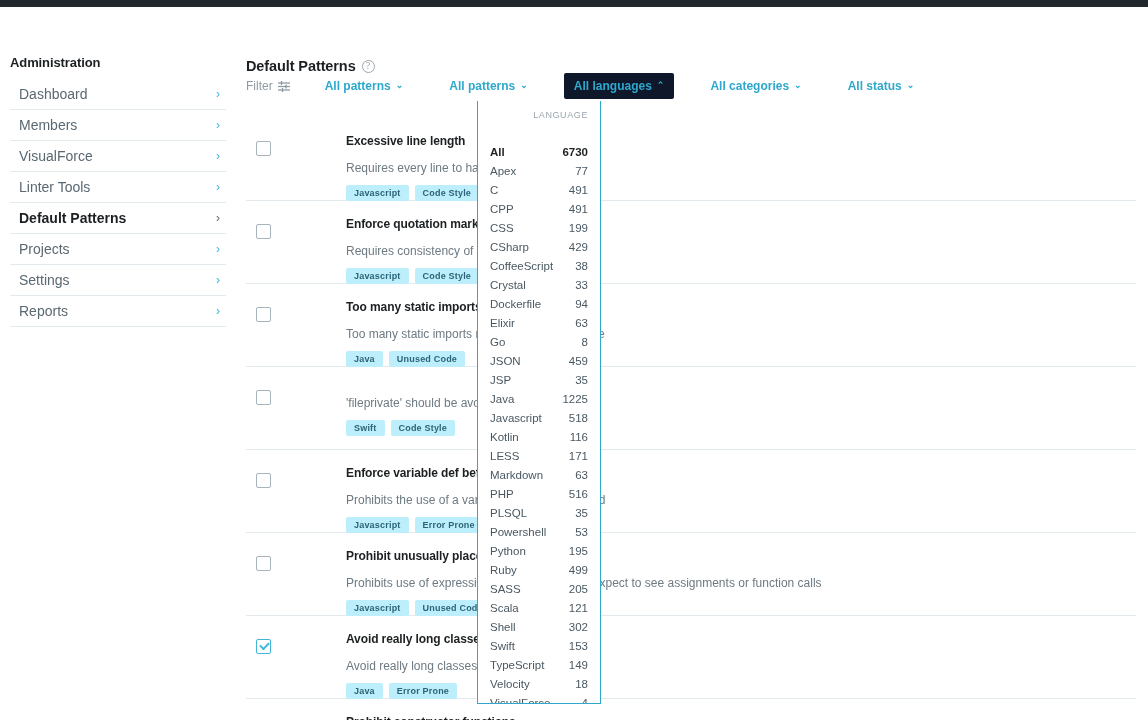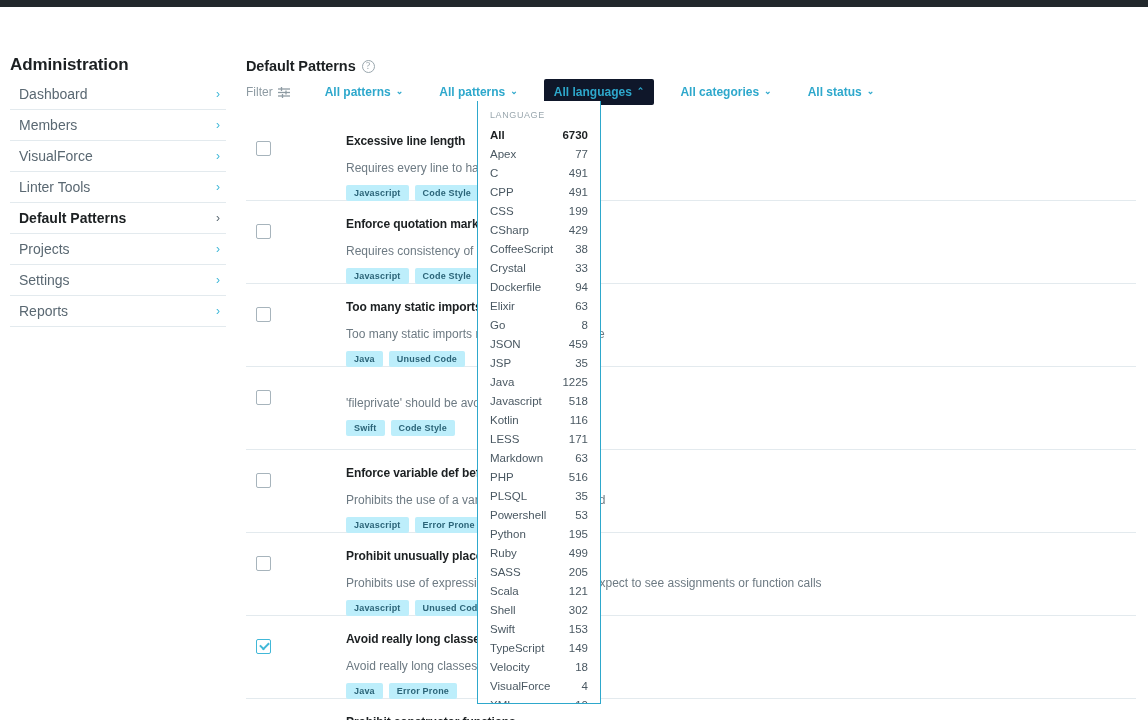--- a/index.html
+++ b/index.html
@@ -19,21 +19,21 @@
   }
 
   
   #sidebar {
     position: absolute; top: 7px; left: 0;
     width: 236px; height: 713px;
     background: #fff;
   }
   #admin-title {
     position: absolute; top: 48px; left: 10px;
-    font-size: 17px; font-weight: bold; color: #1c2022;
+    font-size: 13px; font-weight: bold; color: #1c2022;
     letter-spacing: -0.1px;
   }
   #nav-list {
     position: absolute; top: 72px; left: 10px;
     width: 216px;
   }
   .nav-item {
     position: relative;
     height: 31px;
     border-bottom: 1px solid #e3eaee;
@@ -61,21 +61,21 @@
   #page-title { font-size: 14.5px; font-weight: bold; color: #1c2022; letter-spacing: -0.1px; }
   .help-icon {
     width: 13px; height: 13px; border-radius: 50%;
     border: 1px solid #9aa7ae; color: #8e9ba3;
     font-size: 9.5px; line-height: 11px; text-align: center;
     font-family: "Liberation Serif", serif;
   }
 
   
   #filter-bar {
-    position: absolute; top: 71px; left: 10px;
+    position: absolute; top: 65px; left: 10px;
     width: 790px; height: 28px;
     display: flex; align-items: center; text-align: center;
   }
   .filter-label {
     font-size: 12px; color: #8e9ba3;
     display: flex; align-items: center; gap: 5px;
     margin-right: 25px;
   }
   .filter-icon { display: block; }
   .fbtn {
@@ -125,28 +125,29 @@
     background: #fff;
     border: 1px solid #2ea8cc;
     border-top: none;
     z-index: 50;
     padding: 8px 0 6px 0;
     overflow: hidden;
   }
   #lang-dd-head {
     font-size: 9px; color: #9aa7ae; letter-spacing: 0.6px;
     padding: 1px 12px 5px 12px;
+    text-align: right;
   }
   .lrow {
     display: flex; justify-content: space-between; align-items: center;
     font-size: 11.5px; color: #4a5862;
     padding: 1.5px 12px; cursor: pointer;
     line-height: 16px;
   }
-  .lrow.all { font-weight: bold; color: #1c2022; }
+  .lrow.all { font-weight: bold; color: #1c2022; margin-top: 17px; }
   .lname { white-space: nowrap; }
   .lcount { white-space: nowrap; }
 </style>
 </head>
 <body>
 
 <div id="topbar"></div>
 
 <div id="sidebar">
   <div id="admin-title">Administration</div>
@@ -198,21 +199,21 @@
       <span>Filter</span>
       <svg class="filter-icon" width="12" height="11" viewBox="0 0 12 11">
         <line x1="0" y1="2" x2="12" y2="2" stroke="#8e9ba3" stroke-width="1.3"></line>
         <line x1="0" y1="5.5" x2="12" y2="5.5" stroke="#8e9ba3" stroke-width="1.3"></line>
         <line x1="0" y1="9" x2="12" y2="9" stroke="#8e9ba3" stroke-width="1.3"></line>
         <line x1="3.5" y1="0" x2="3.5" y2="4" stroke="#8e9ba3" stroke-width="1.3"></line>
         <line x1="8" y1="3.5" x2="8" y2="7.5" stroke="#8e9ba3" stroke-width="1.3"></line>
         <line x1="4.5" y1="7" x2="4.5" y2="11" stroke="#8e9ba3" stroke-width="1.3"></line>
       </svg>
     </div>
-    <div id="filter-buttons" style="display:flex;align-items:center;">
+    <div id="filter-buttons" style="display:flex;align-items:center;gap:10px;">
         <div class="fbtn">
           <span>All patterns</span>
           <span class="caret">⌄</span>
         </div>
         <div class="fbtn">
           <span>All patterns</span>
           <span class="caret">⌄</span>
         </div>
         <div class="fbtn open">
           <span>All languages</span>

